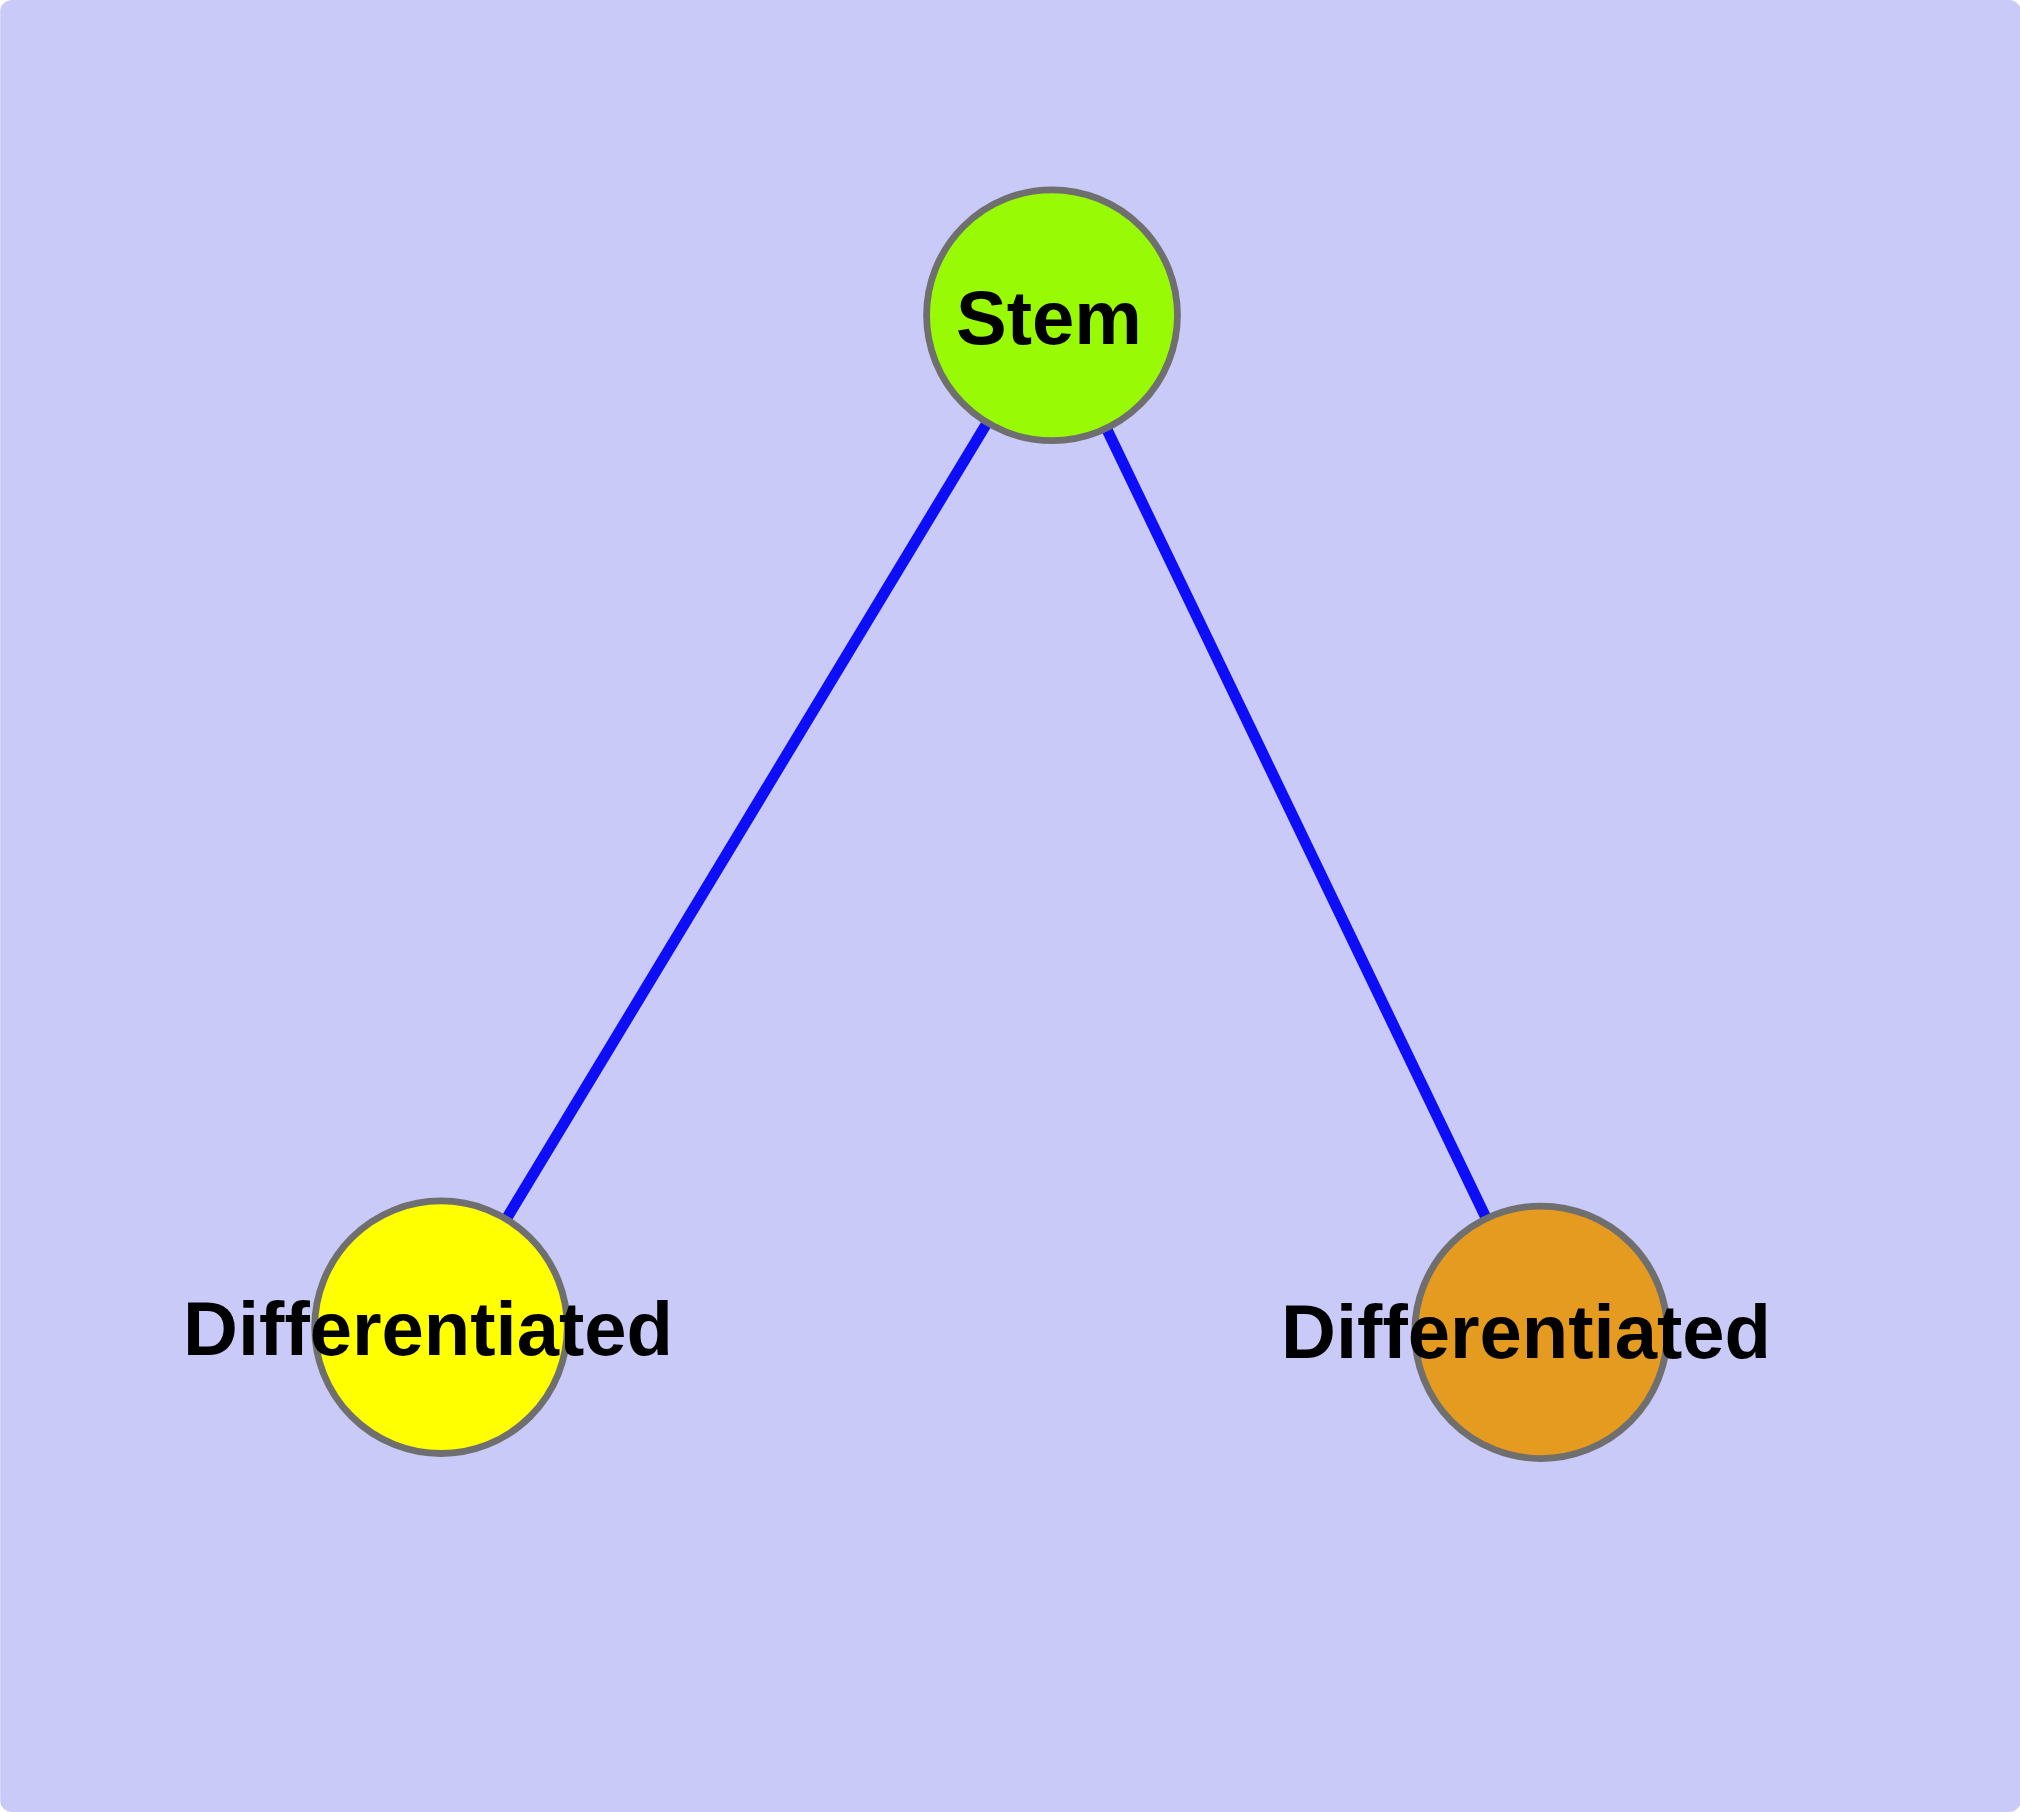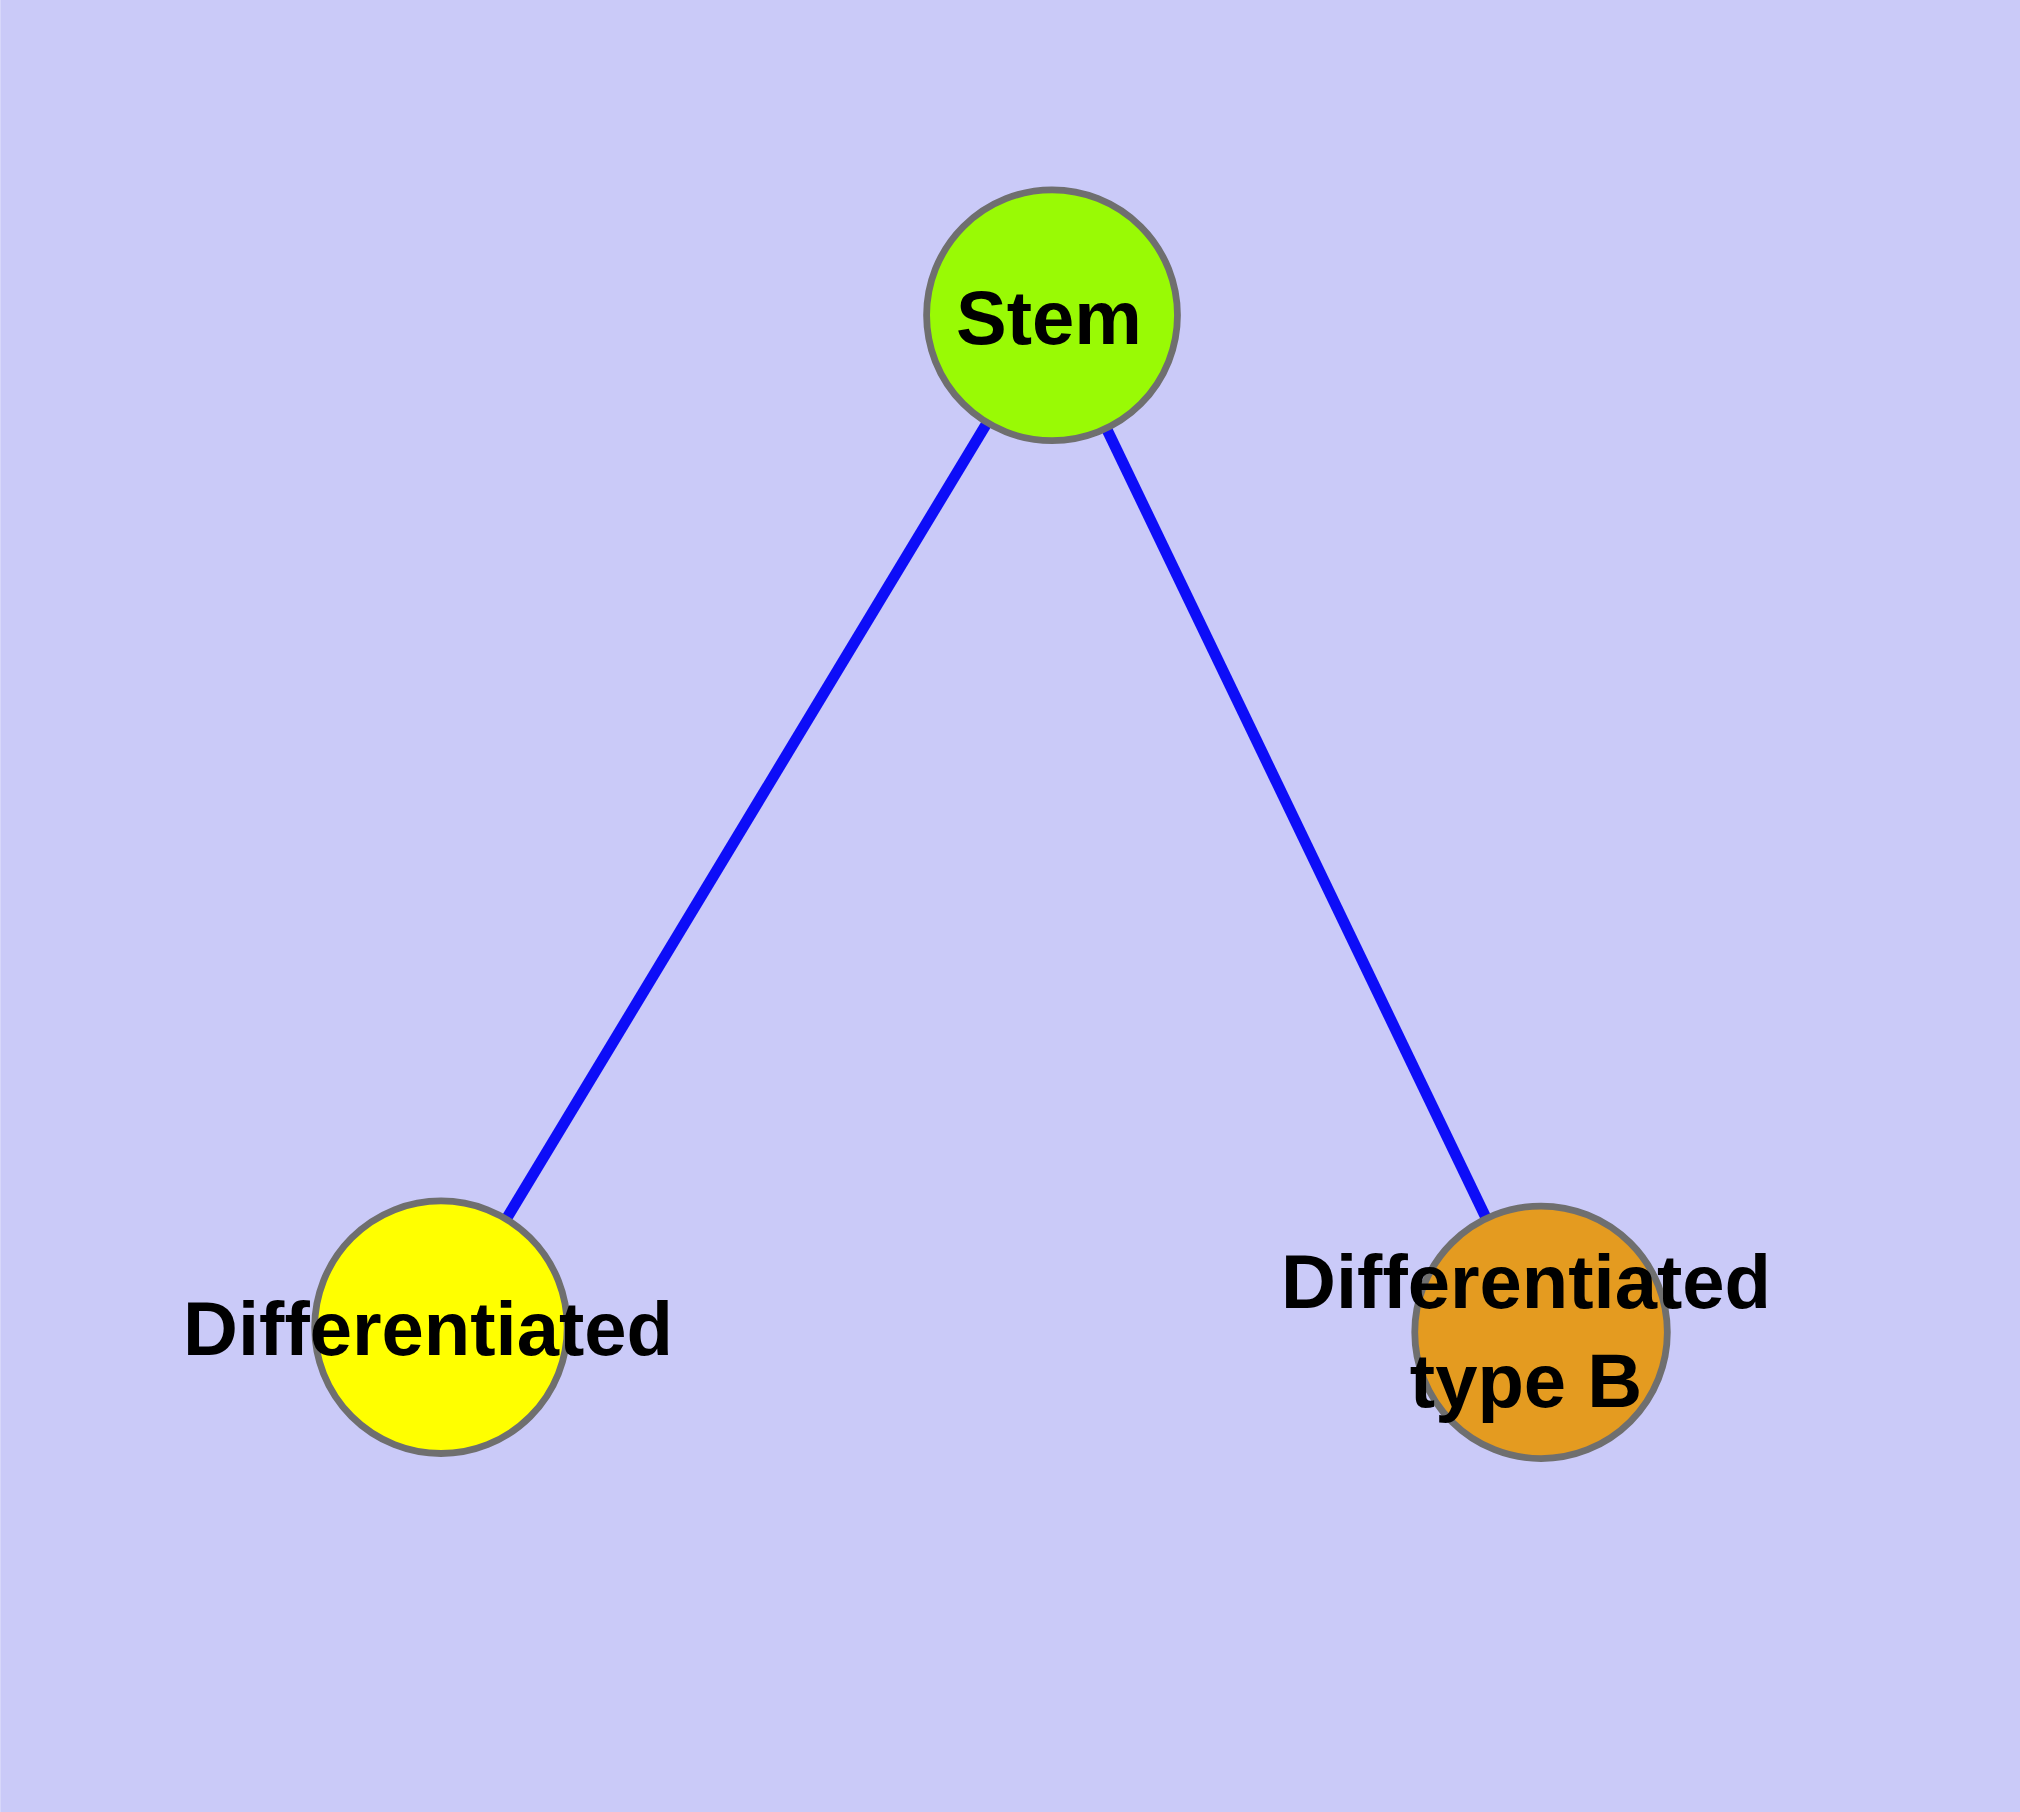--- a/index.html
+++ b/index.html
@@ -5,20 +5,21 @@
   html, body {
     margin: 0;
     padding: 0;
   }
   .canvas {
     position: relative;
     width: 2021px;
     height: 1812px;
     overflow: hidden;
     font-family: "Liberation Sans", sans-serif;
+    border-radius: 12px;
   }
   .graph-svg {
     position: absolute;
     left: 0;
     top: 0;
     width: 100%;
     height: 100%;
     display: block;
   }
   .node-label {
@@ -51,17 +52,16 @@
   </svg>
 
   <div class="node-label" style="left:1049px; top:318px;">Stem</div>
 
   <div class="node-label" style="left:428px; top:1329px;">
     <span>Differentiated</span>
   </div>
 
   <div class="node-label" style="left:1526px; top:1332px;">
     <span>Differentiated</span>
-    <span>type B</span>
   </div>
 
 </div>
 
 
 </body></html>

